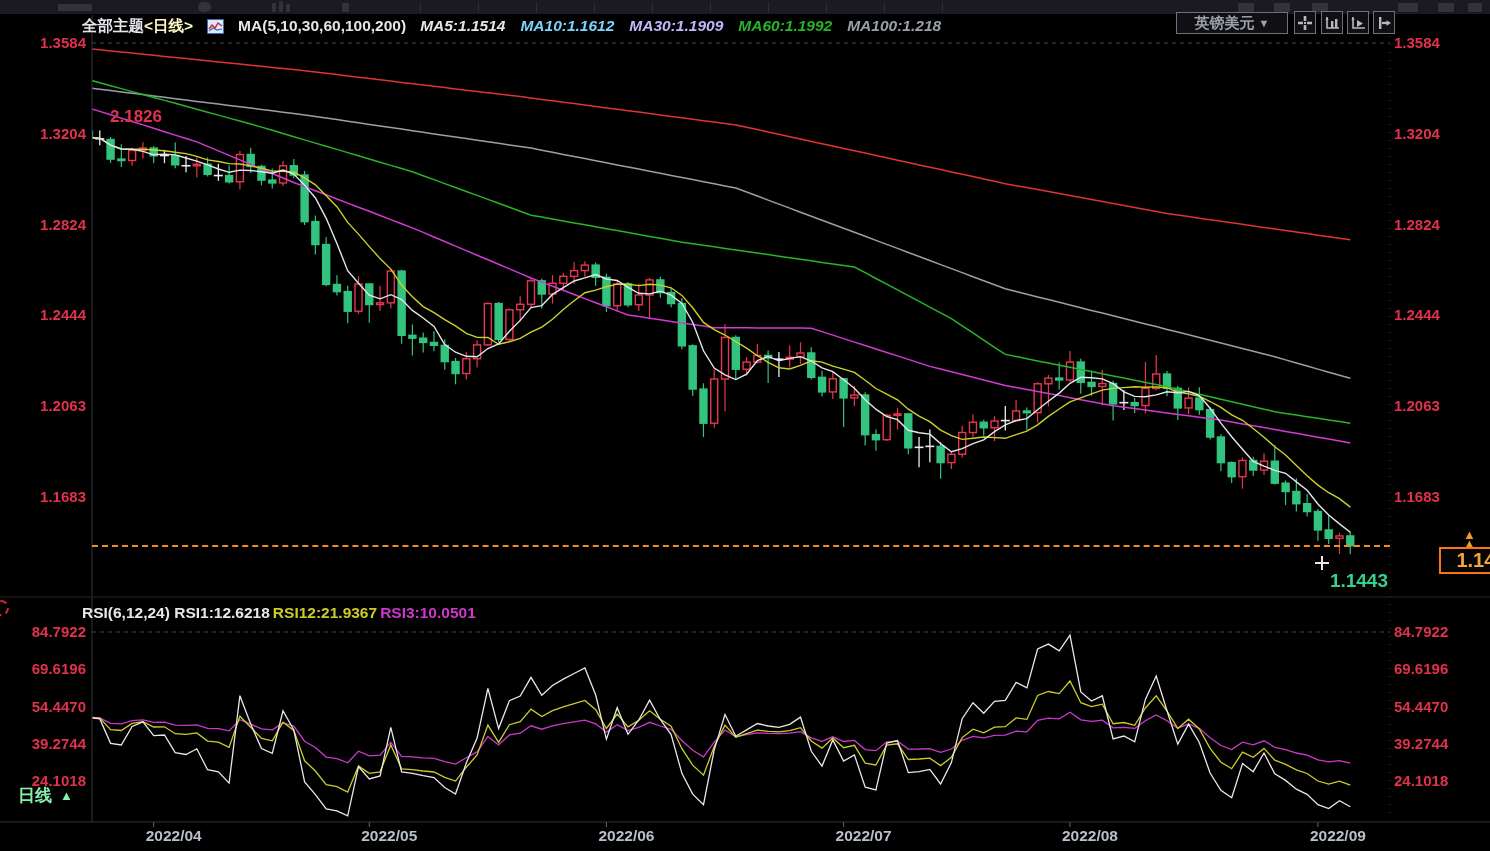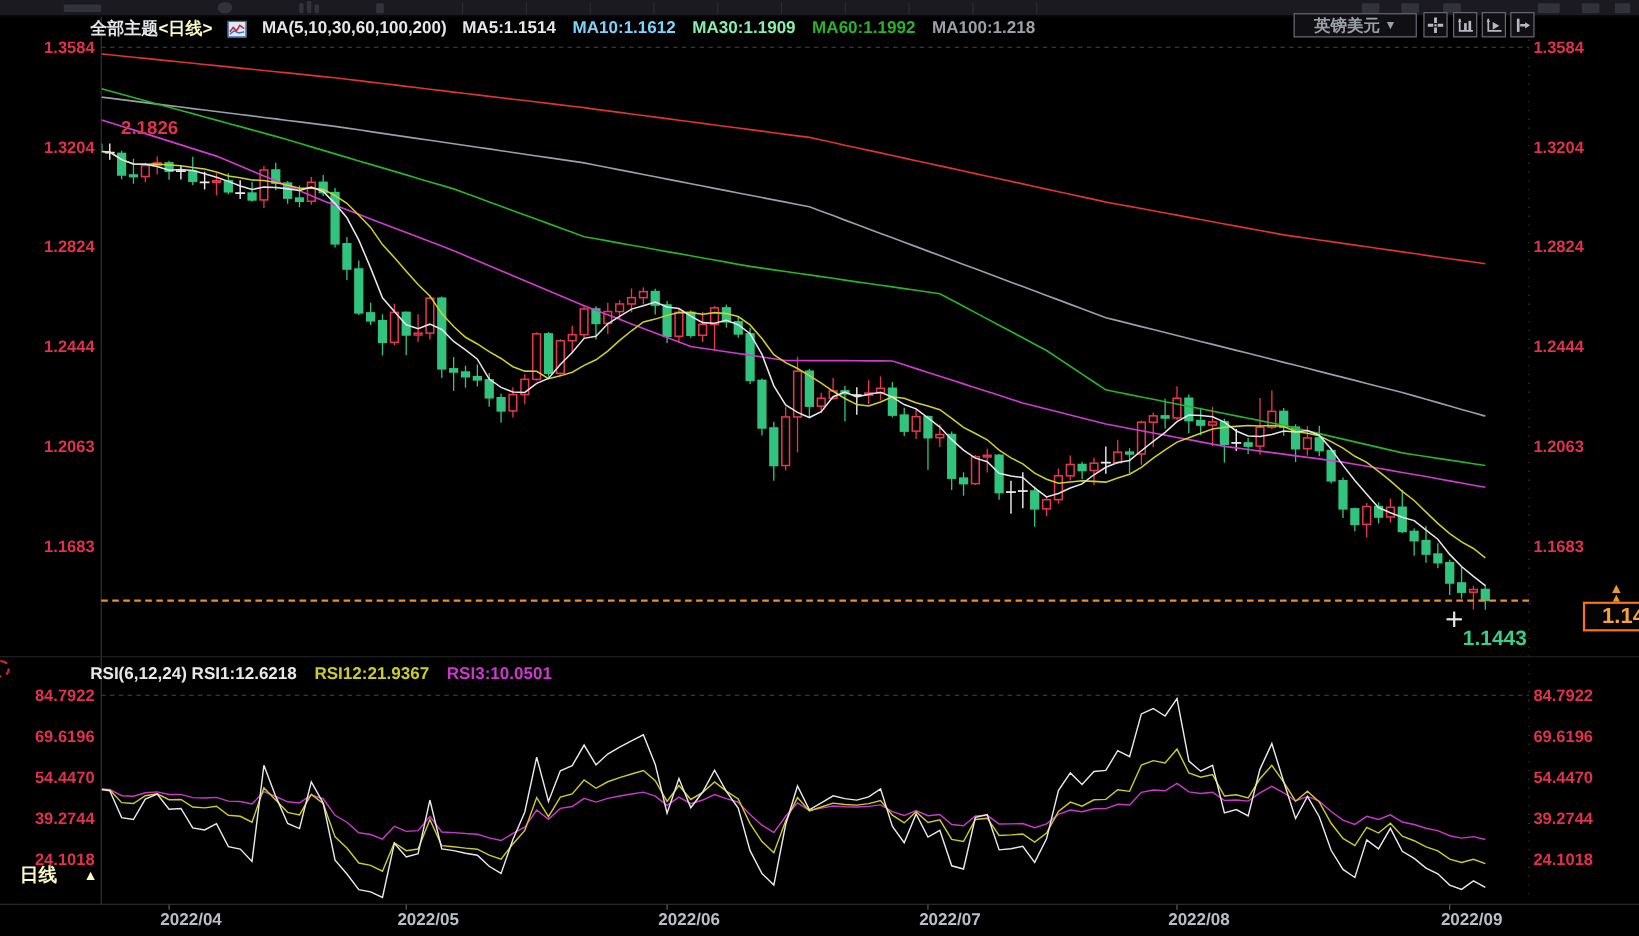--- a/index.html
+++ b/index.html
@@ -15,31 +15,31 @@
   .legend-row .title{color:#e4e6ea;}
   .legend-row .period-tag{color:#fef9c3;}
   .mini-chart-icon{display:inline-block;width:17px;height:15px;background:#dfe8f2;border:1px solid #3a6ab8;position:relative;}
   .mini-chart-icon svg{position:absolute;left:0;top:0;}
   .ma-item{font-size:15.5px;font-weight:700;}
   .theme-btn{position:absolute;left:1176px;top:12px;width:112px;height:22px;border:1px solid #70707a;
              color:#9ba1a9;font-size:15px;font-weight:700;display:flex;align-items:center;justify-content:center;
              gap:4px;background:#101014;cursor:pointer;}
   .tool-btn{position:absolute;top:11px;width:22px;height:23px;border:1px solid #70707a;background:#101014;
             display:flex;align-items:center;justify-content:center;cursor:pointer;}
-  .rsi-legend{position:absolute;left:82px;top:603px;height:20px;display:flex;align-items:center;gap:16px;
+  .rsi-legend{position:absolute;left:82px;top:603px;height:20px;display:flex;align-items:center;gap:3px;
               font-size:15.5px;font-weight:700;white-space:nowrap;}
   .rsi-icon{position:absolute;left:-7px;top:600px;width:16px;height:16px;border:2px dashed #d02838;border-radius:50%;}
   .high-label{position:absolute;left:110px;top:107px;color:#e0324c;font-size:17px;font-weight:700;}
   .price-line{position:absolute;left:92px;width:1298px;height:0;border-top:2px dashed #ef8c28;}
   .price-box{position:absolute;left:1391px;width:96px;height:27px;border:2px solid #f97316;background:#050505;
              color:#f4a43a;font-size:20px;font-weight:700;display:flex;align-items:center;justify-content:center;margin-left:48px;}
   .low-label{position:absolute;left:1290px;width:98px;text-align:right;color:#35d08c;font-size:19px;font-weight:700;}
   .arrow-up{position:absolute;left:1463px;color:#ef9a28;font-size:13px;line-height:10px;}
-  .period-switch{position:absolute;left:18px;top:784px;color:#fef9c3;font-size:17px;font-weight:700;
-                 display:flex;align-items:center;gap:24px;cursor:pointer;}
+  .period-switch{position:absolute;left:18px;top:784px;color:#86efac;font-size:17px;font-weight:700;
+                 display:flex;align-items:center;gap:8px;cursor:pointer;}
   .doji-cross{position:absolute;left:1315px;top:556px;width:14px;height:14px;}
   .doji-cross:before{content:"";position:absolute;left:6px;top:0;width:2px;height:14px;background:#e8e8e8;}
   .doji-cross:after{content:"";position:absolute;left:0;top:6px;width:14px;height:2px;background:#e8e8e8;}
 </style>
 </head>
 <body>
 
 <div class="screen">
 
   <div class="top-strip">
@@ -379,24 +379,24 @@
     <span>
       <span class="title">全部主题</span><span class="period-tag">&lt;日线&gt;</span>
     </span>
     <span class="mini-chart-icon">
       <svg width="15" height="13" viewBox="0 0 15 13">
         <polyline points="1,9 4,5 7,8 10,3 14,6" fill="none" stroke="#cc2233" stroke-width="1.4"></polyline>
         <polyline points="1,11 5,8 9,10 14,9" fill="none" stroke="#3a6ab8" stroke-width="1.2"></polyline>
       </svg>
     </span>
     <span class="title">MA(5,10,30,60,100,200)</span>
-    <span id="ma-legend" style="display:flex;gap:15px;">
+    <span id="ma-legend" style="display:flex;gap:15px;font-style:italic;">
         <span class="ma-item" style="color: rgb(228, 230, 234);">MA5:1.1514</span>
         <span class="ma-item" style="color: #7dd3fc;">MA10:1.1612</span>
-        <span class="ma-item" style="color: #86efac;">MA30:1.1909</span>
+        <span class="ma-item" style="color: #c4b5fd;">MA30:1.1909</span>
         <span class="ma-item" style="color: rgb(40, 180, 40);">MA60:1.1992</span>
         <span class="ma-item" style="color: rgb(154, 160, 168);">MA100:1.218</span>
       </span>
   </div>
 
   <div class="theme-btn">
     <span>英镑美元</span>
     <span style="font-size:11px;">▼</span>
   </div>
   <div class="tool-btn" style="left:1294px;">

